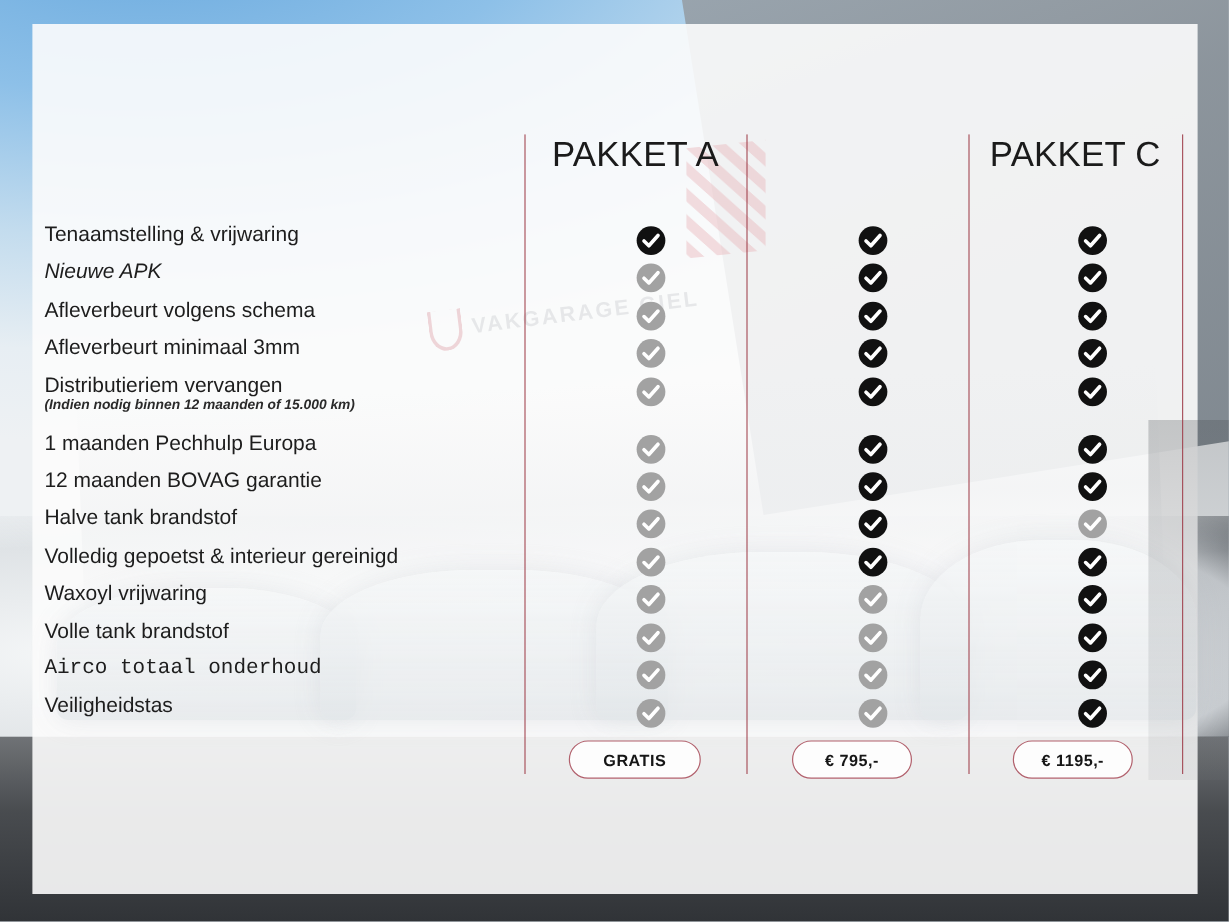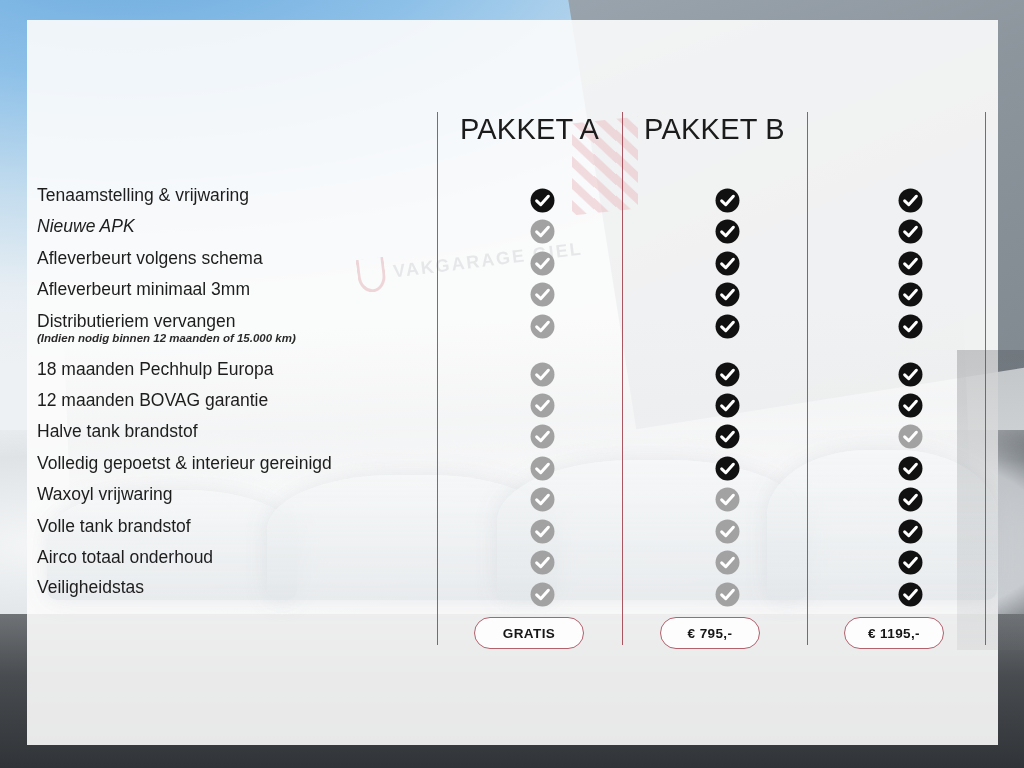--- a/index.html
+++ b/index.html
@@ -218,21 +218,21 @@
   <div class="ghost ghost-dark"></div>
 
   <div id="table">
 
     <div class="col-divider d0"></div>
     <div class="col-divider d1"></div>
     <div class="col-divider d2"></div>
     <div class="col-divider d3"></div>
 
     <div class="col-header h0">PAKKET A</div>
-    <div class="col-header h1">PAKKET B</div>
+    <div class="col-header h2">PAKKET C</div>
 
     <div id="rows">
         <div class="feature-label" style="top: 165px;">Tenaamstelling &amp; vrijwaring</div>
         <div class="check" style="left: 503px; top: 168px;">
           <svg viewBox="0 0 24 24" aria-hidden="true">
             <circle cx="12" cy="12" r="11.5" fill="#111111"></circle>
             <path d="M6.4 12.3 L10.3 16.1 L17.6 7.9" fill="none" stroke="#ffffff" stroke-width="2.9" stroke-linecap="round" stroke-linejoin="round"></path>
           </svg>
         </div>
         <div class="check" style="left: 688px; top: 168px;">
@@ -317,21 +317,21 @@
             <circle cx="12" cy="12" r="11.5" fill="#111111"></circle>
             <path d="M6.4 12.3 L10.3 16.1 L17.6 7.9" fill="none" stroke="#ffffff" stroke-width="2.9" stroke-linecap="round" stroke-linejoin="round"></path>
           </svg>
         </div>
         <div class="check" style="left: 871px; top: 294px;">
           <svg viewBox="0 0 24 24" aria-hidden="true">
             <circle cx="12" cy="12" r="11.5" fill="#111111"></circle>
             <path d="M6.4 12.3 L10.3 16.1 L17.6 7.9" fill="none" stroke="#ffffff" stroke-width="2.9" stroke-linecap="round" stroke-linejoin="round"></path>
           </svg>
         </div>
-        <div class="feature-label" style="top: 339px;">18 maanden Pechhulp Europa</div>
+        <div class="feature-label" style="top: 339px;">1 maanden Pechhulp Europa</div>
         <div class="check" style="left: 503px; top: 342px;">
           <svg viewBox="0 0 24 24" aria-hidden="true">
             <circle cx="12" cy="12" r="11.5" fill="#a2a2a2"></circle>
             <path d="M6.4 12.3 L10.3 16.1 L17.6 7.9" fill="none" stroke="#ffffff" stroke-width="2.9" stroke-linecap="round" stroke-linejoin="round"></path>
           </svg>
         </div>
         <div class="check" style="left: 688px; top: 342px;">
           <svg viewBox="0 0 24 24" aria-hidden="true">
             <circle cx="12" cy="12" r="11.5" fill="#111111"></circle>
             <path d="M6.4 12.3 L10.3 16.1 L17.6 7.9" fill="none" stroke="#ffffff" stroke-width="2.9" stroke-linecap="round" stroke-linejoin="round"></path>
@@ -431,21 +431,21 @@
             <circle cx="12" cy="12" r="11.5" fill="#a2a2a2"></circle>
             <path d="M6.4 12.3 L10.3 16.1 L17.6 7.9" fill="none" stroke="#ffffff" stroke-width="2.9" stroke-linecap="round" stroke-linejoin="round"></path>
           </svg>
         </div>
         <div class="check" style="left: 871px; top: 499px;">
           <svg viewBox="0 0 24 24" aria-hidden="true">
             <circle cx="12" cy="12" r="11.5" fill="#111111"></circle>
             <path d="M6.4 12.3 L10.3 16.1 L17.6 7.9" fill="none" stroke="#ffffff" stroke-width="2.9" stroke-linecap="round" stroke-linejoin="round"></path>
           </svg>
         </div>
-        <div class="feature-label" style="top: 527px;">Airco totaal onderhoud</div>
+        <div class="feature-label" style="top: 527px; font-family: Liberation Mono, monospace;">Airco totaal onderhoud</div>
         <div class="check" style="left: 503px; top: 530px;">
           <svg viewBox="0 0 24 24" aria-hidden="true">
             <circle cx="12" cy="12" r="11.5" fill="#a2a2a2"></circle>
             <path d="M6.4 12.3 L10.3 16.1 L17.6 7.9" fill="none" stroke="#ffffff" stroke-width="2.9" stroke-linecap="round" stroke-linejoin="round"></path>
           </svg>
         </div>
         <div class="check" style="left: 688px; top: 530px;">
           <svg viewBox="0 0 24 24" aria-hidden="true">
             <circle cx="12" cy="12" r="11.5" fill="#a2a2a2"></circle>
             <path d="M6.4 12.3 L10.3 16.1 L17.6 7.9" fill="none" stroke="#ffffff" stroke-width="2.9" stroke-linecap="round" stroke-linejoin="round"></path>

